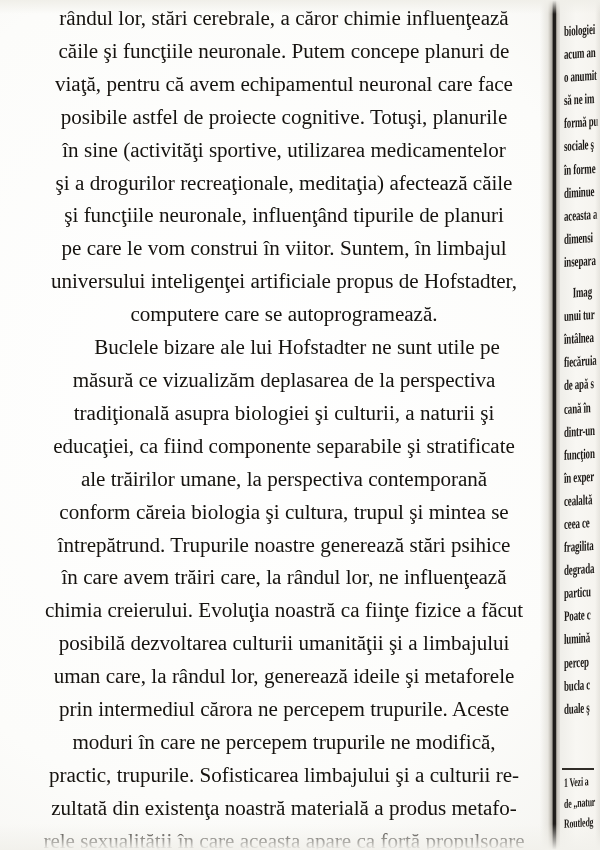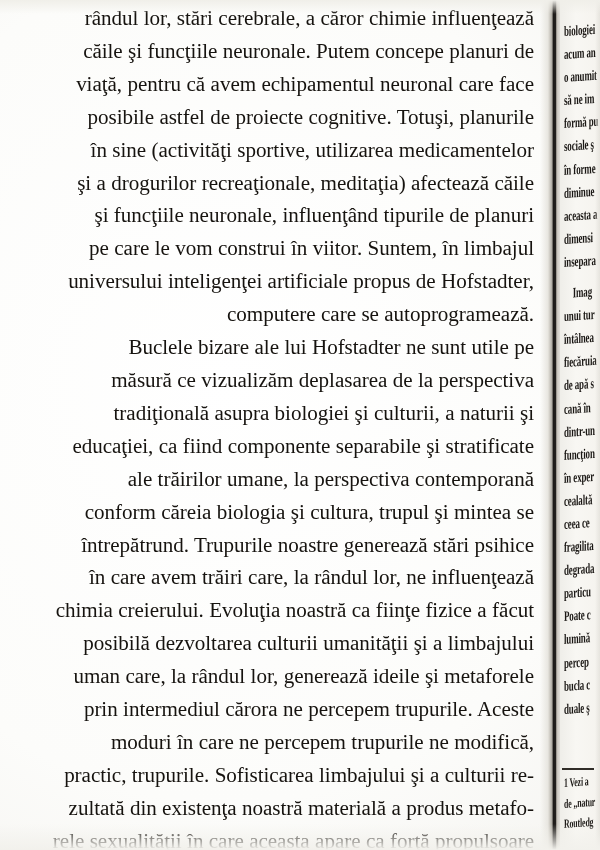--- a/index.html
+++ b/index.html
@@ -42,21 +42,21 @@
     position: absolute;
     left: 34px;
     top: 2px;
     width: 500px;
   }
   .body-par {
     margin: 0;
     color: #16130f;
     font-size: 21.1px;
     line-height: 32.9px;
-    text-align: right;
+    text-align: center;
     white-space: pre-line;
     letter-spacing: -0.05px;
     word-spacing: 0.2px;
   }
   .body-par.indented {
     text-indent: 26px;
   }
 
   
   .gutter {

